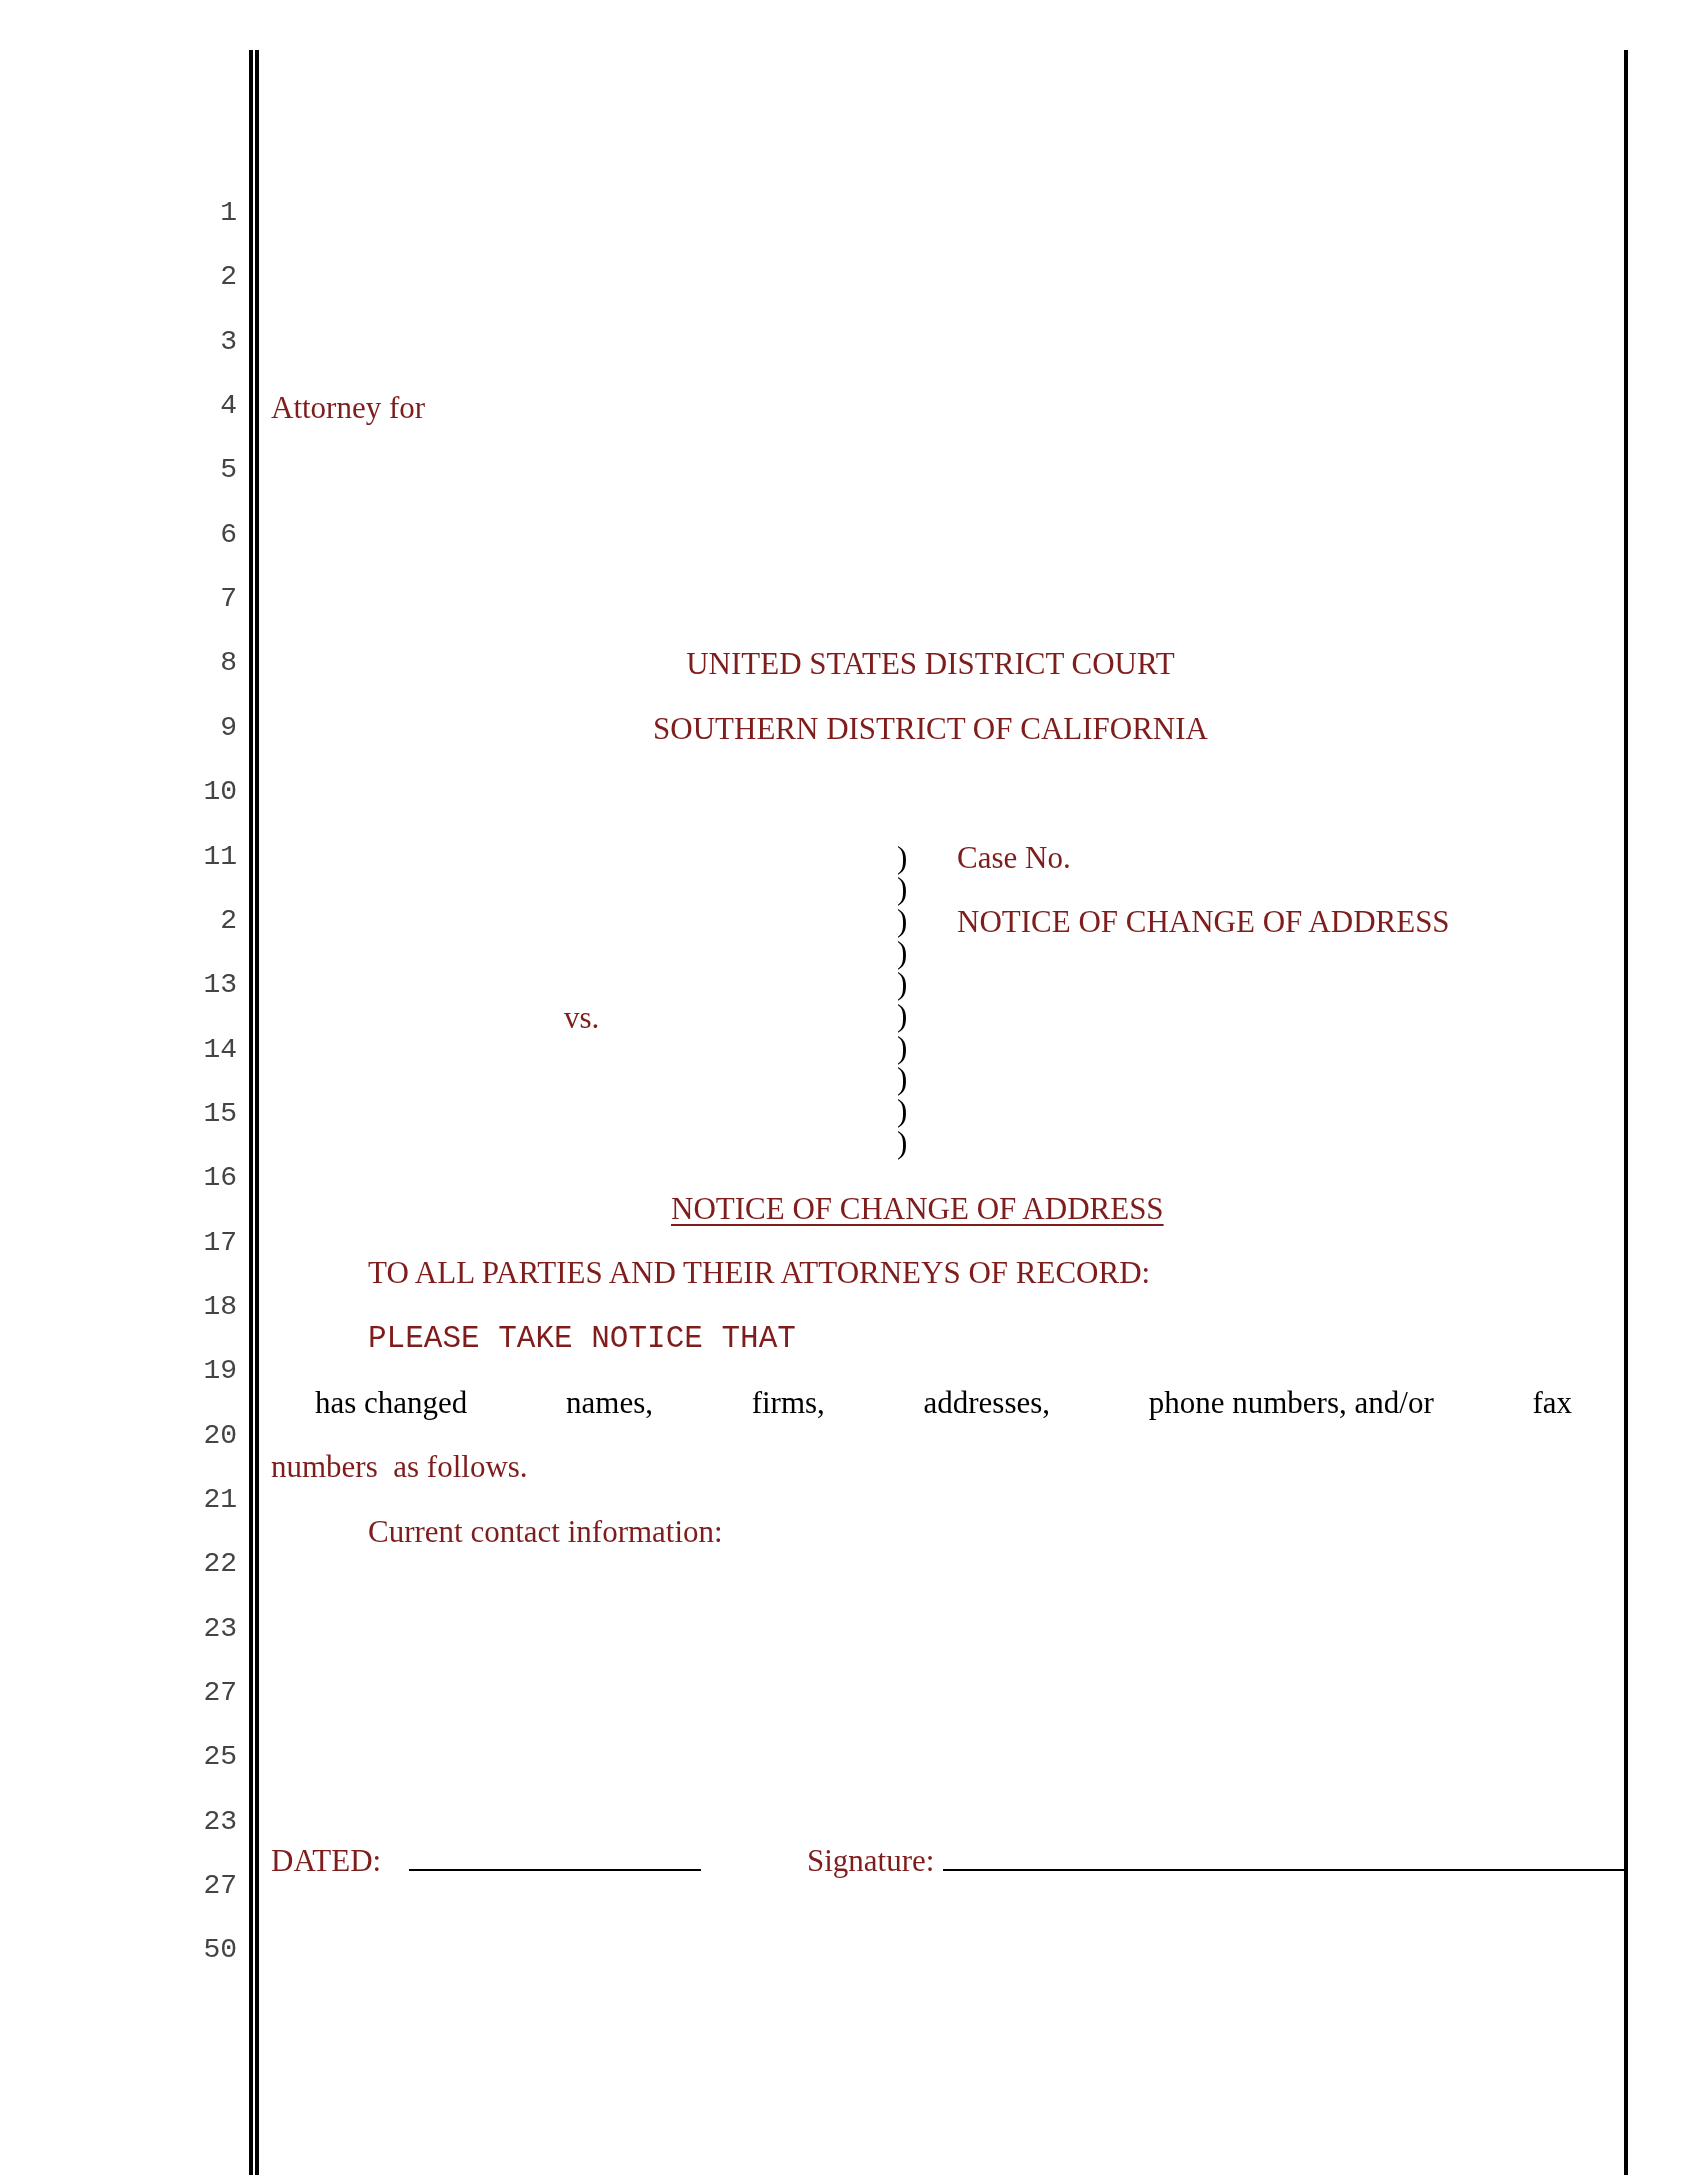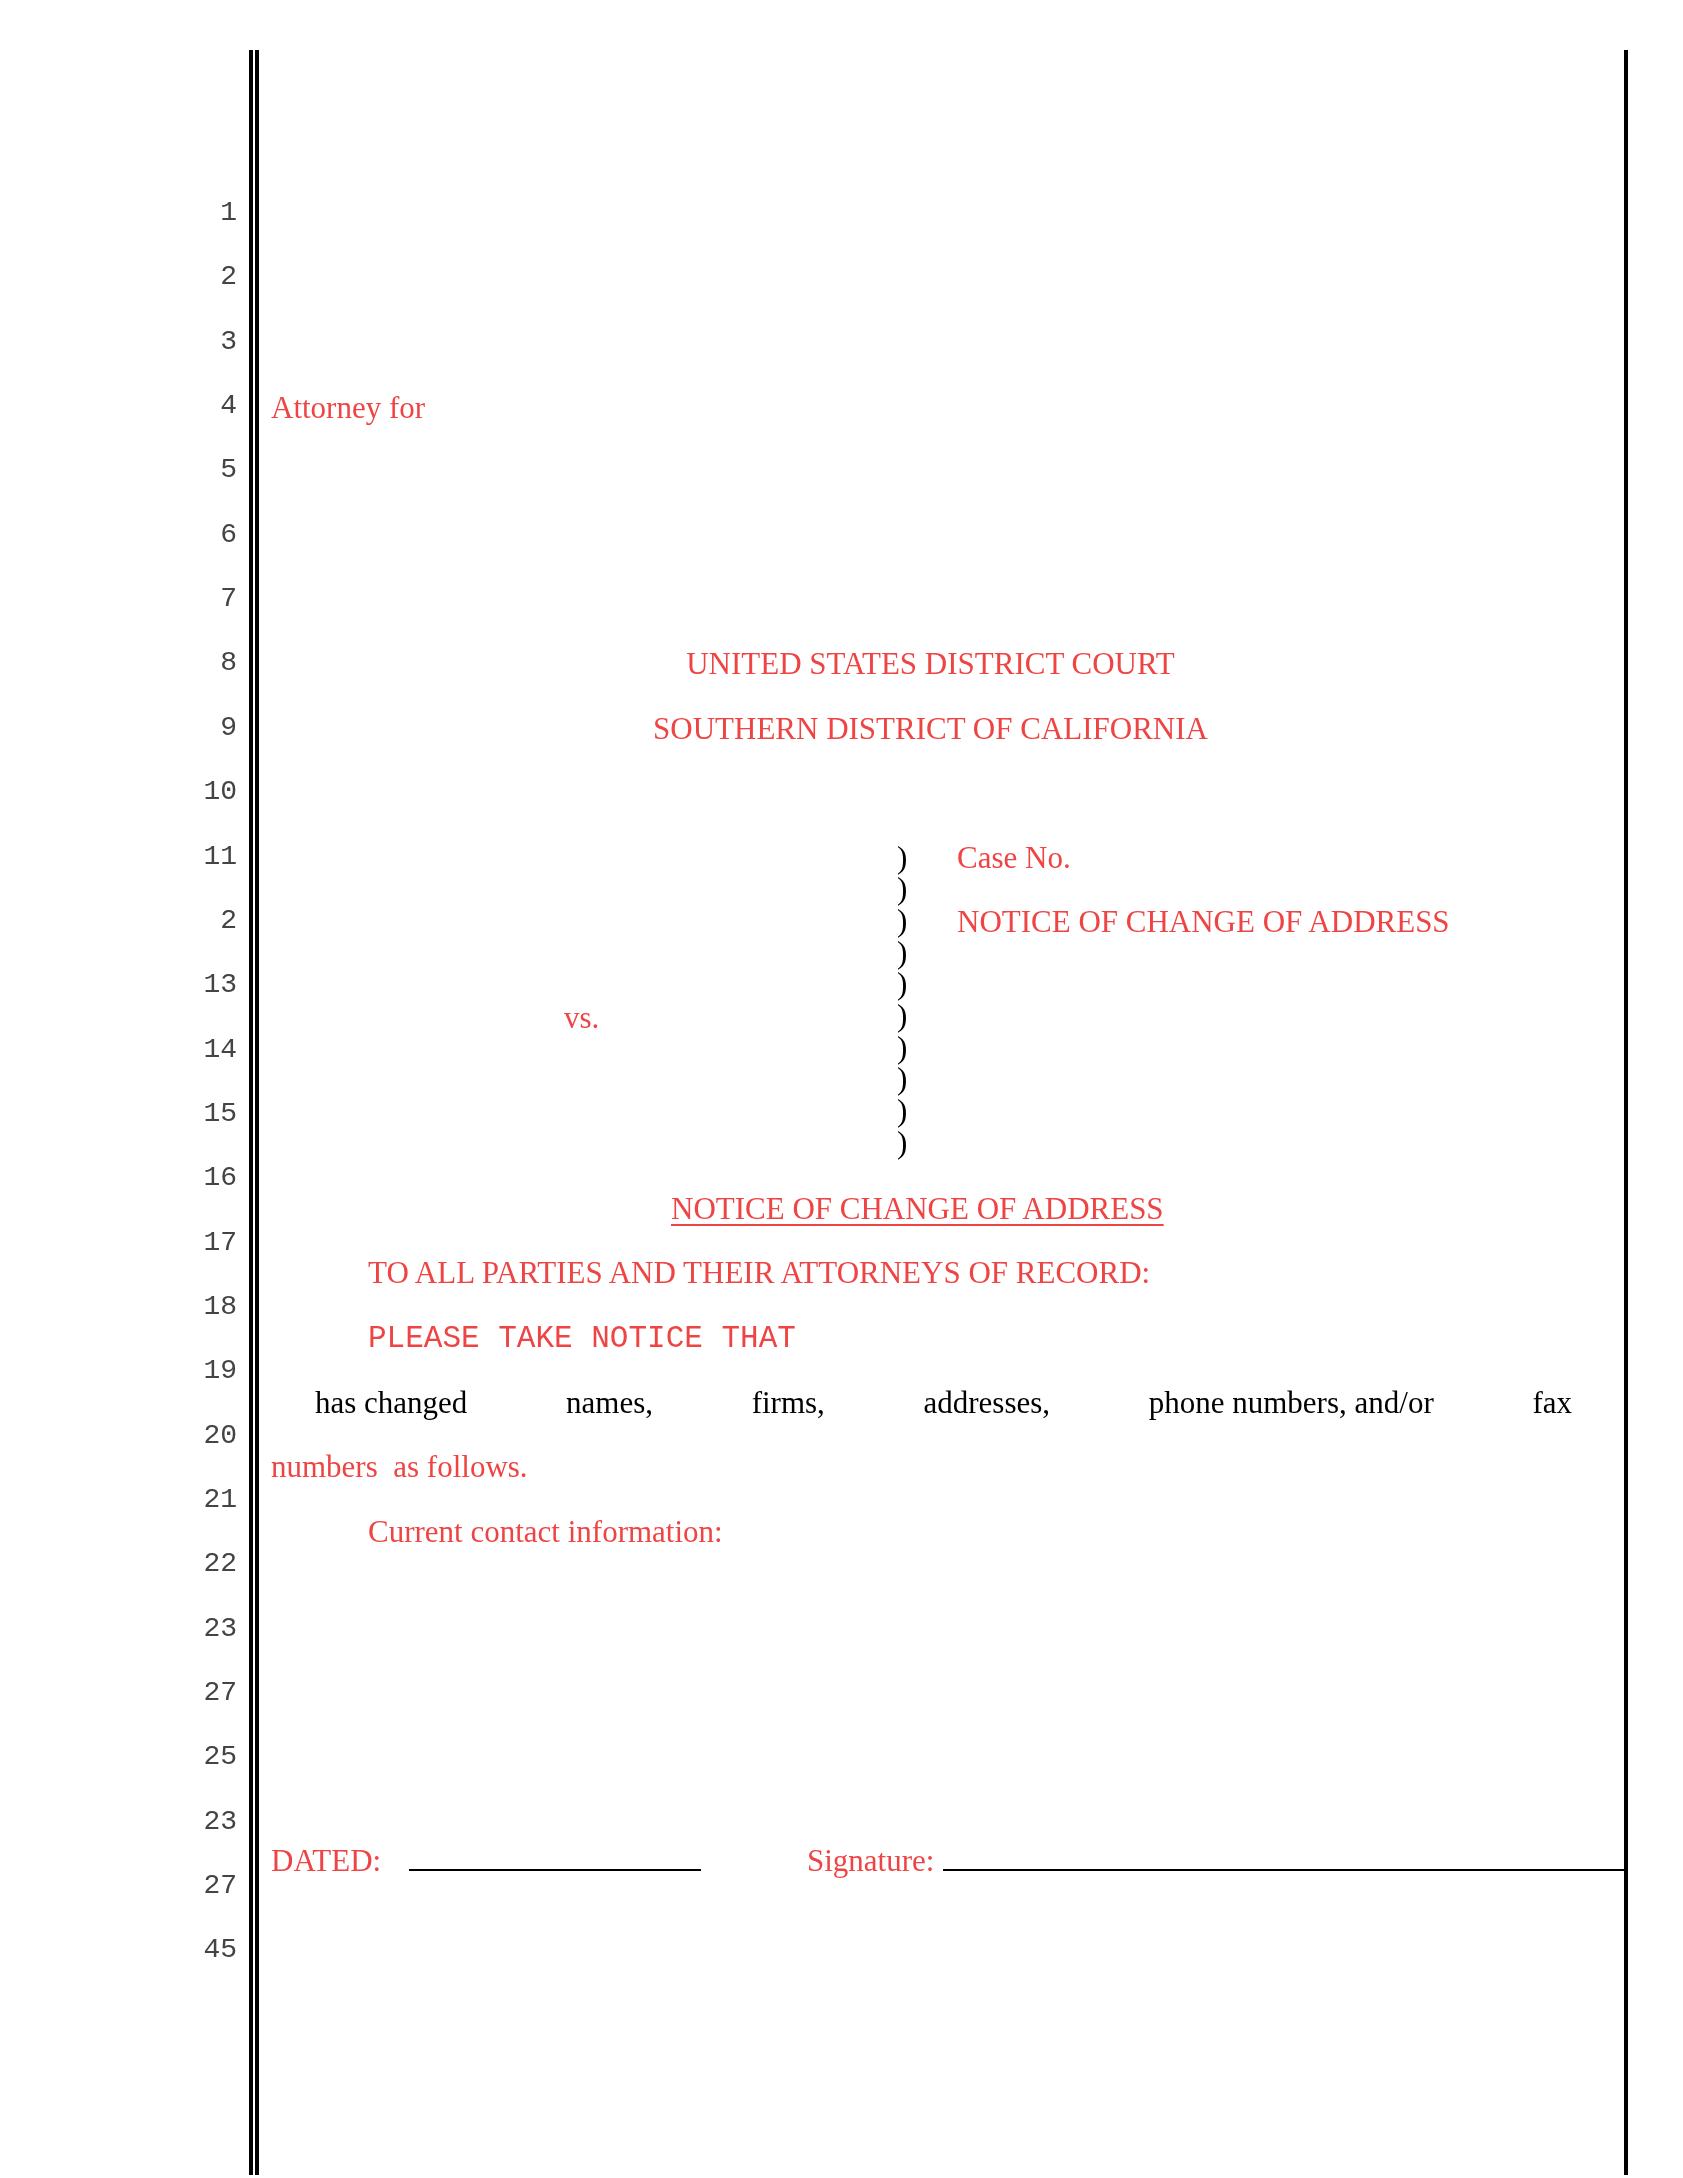--- a/index.html
+++ b/index.html
@@ -1,21 +1,21 @@
 <!DOCTYPE html>
 <html><head>
 <meta charset="utf-8">
 <style>
   html, body { margin:0; padding:0; background:#ffffff; }
   body { width:1683px; height:2178px; position:relative; overflow:hidden; }
   .page { position:absolute; left:0; top:0; width:1683px; height:2178px; background:#fff; }
   .rule { position:absolute; background:#000; }
   .ln { position:absolute; left:193px; width:44px; text-align:right;
         font-family:"Liberation Mono", monospace; font-size:28px; color:#444; line-height:1; }
-  .t { position:absolute; font-family:"Liberation Serif", serif; font-size:31px; color:#ef4444;
+  .t { position:absolute; font-family:"Liberation Serif", serif; font-size:31px; color:#7f1d1d;
        line-height:1; white-space:pre; }
   .u { text-decoration:underline; text-underline-offset:5px; text-decoration-thickness:2px; }
   .blank { position:absolute; height:2px; background:#000; }
   .paren { position:absolute; left:897px; font-family:"Liberation Serif", serif; font-size:31px; line-height:1; color:#000; }
   .just { position:absolute; left:271px; width:1257px; display:flex; justify-content:space-between;
           font-family:"Liberation Serif", serif; font-size:31px; line-height:1; color:#000;margin-left:44px; }
 </style>
 </head>
 <body>
 
@@ -46,21 +46,21 @@
     <div class="ln" style="top:1293px">18</div>
     <div class="ln" style="top:1357px">19</div>
     <div class="ln" style="top:1422px">20</div>
     <div class="ln" style="top:1486px">21</div>
     <div class="ln" style="top:1550px">22</div>
     <div class="ln" style="top:1615px">23</div>
     <div class="ln" style="top:1679px">27</div>
     <div class="ln" style="top:1743px">25</div>
     <div class="ln" style="top:1808px">23</div>
     <div class="ln" style="top:1872px">27</div>
-    <div class="ln" style="top:1936px">45</div>
+    <div class="ln" style="top:1936px">50</div>
   </div>
 
   <div class="t" style="left:271px;top:392px;">Attorney for</div>
 
   <div class="t" style="left:0;width:1861px;text-align:center;top:648px;">UNITED STATES DISTRICT COURT</div>
   <div class="t" style="left:0;width:1861px;text-align:center;top:713px;">SOUTHERN DISTRICT OF CALIFORNIA</div>
 
   <div class="t" style="left:564px;top:1002px;">vs.</div>
 
   <div>

